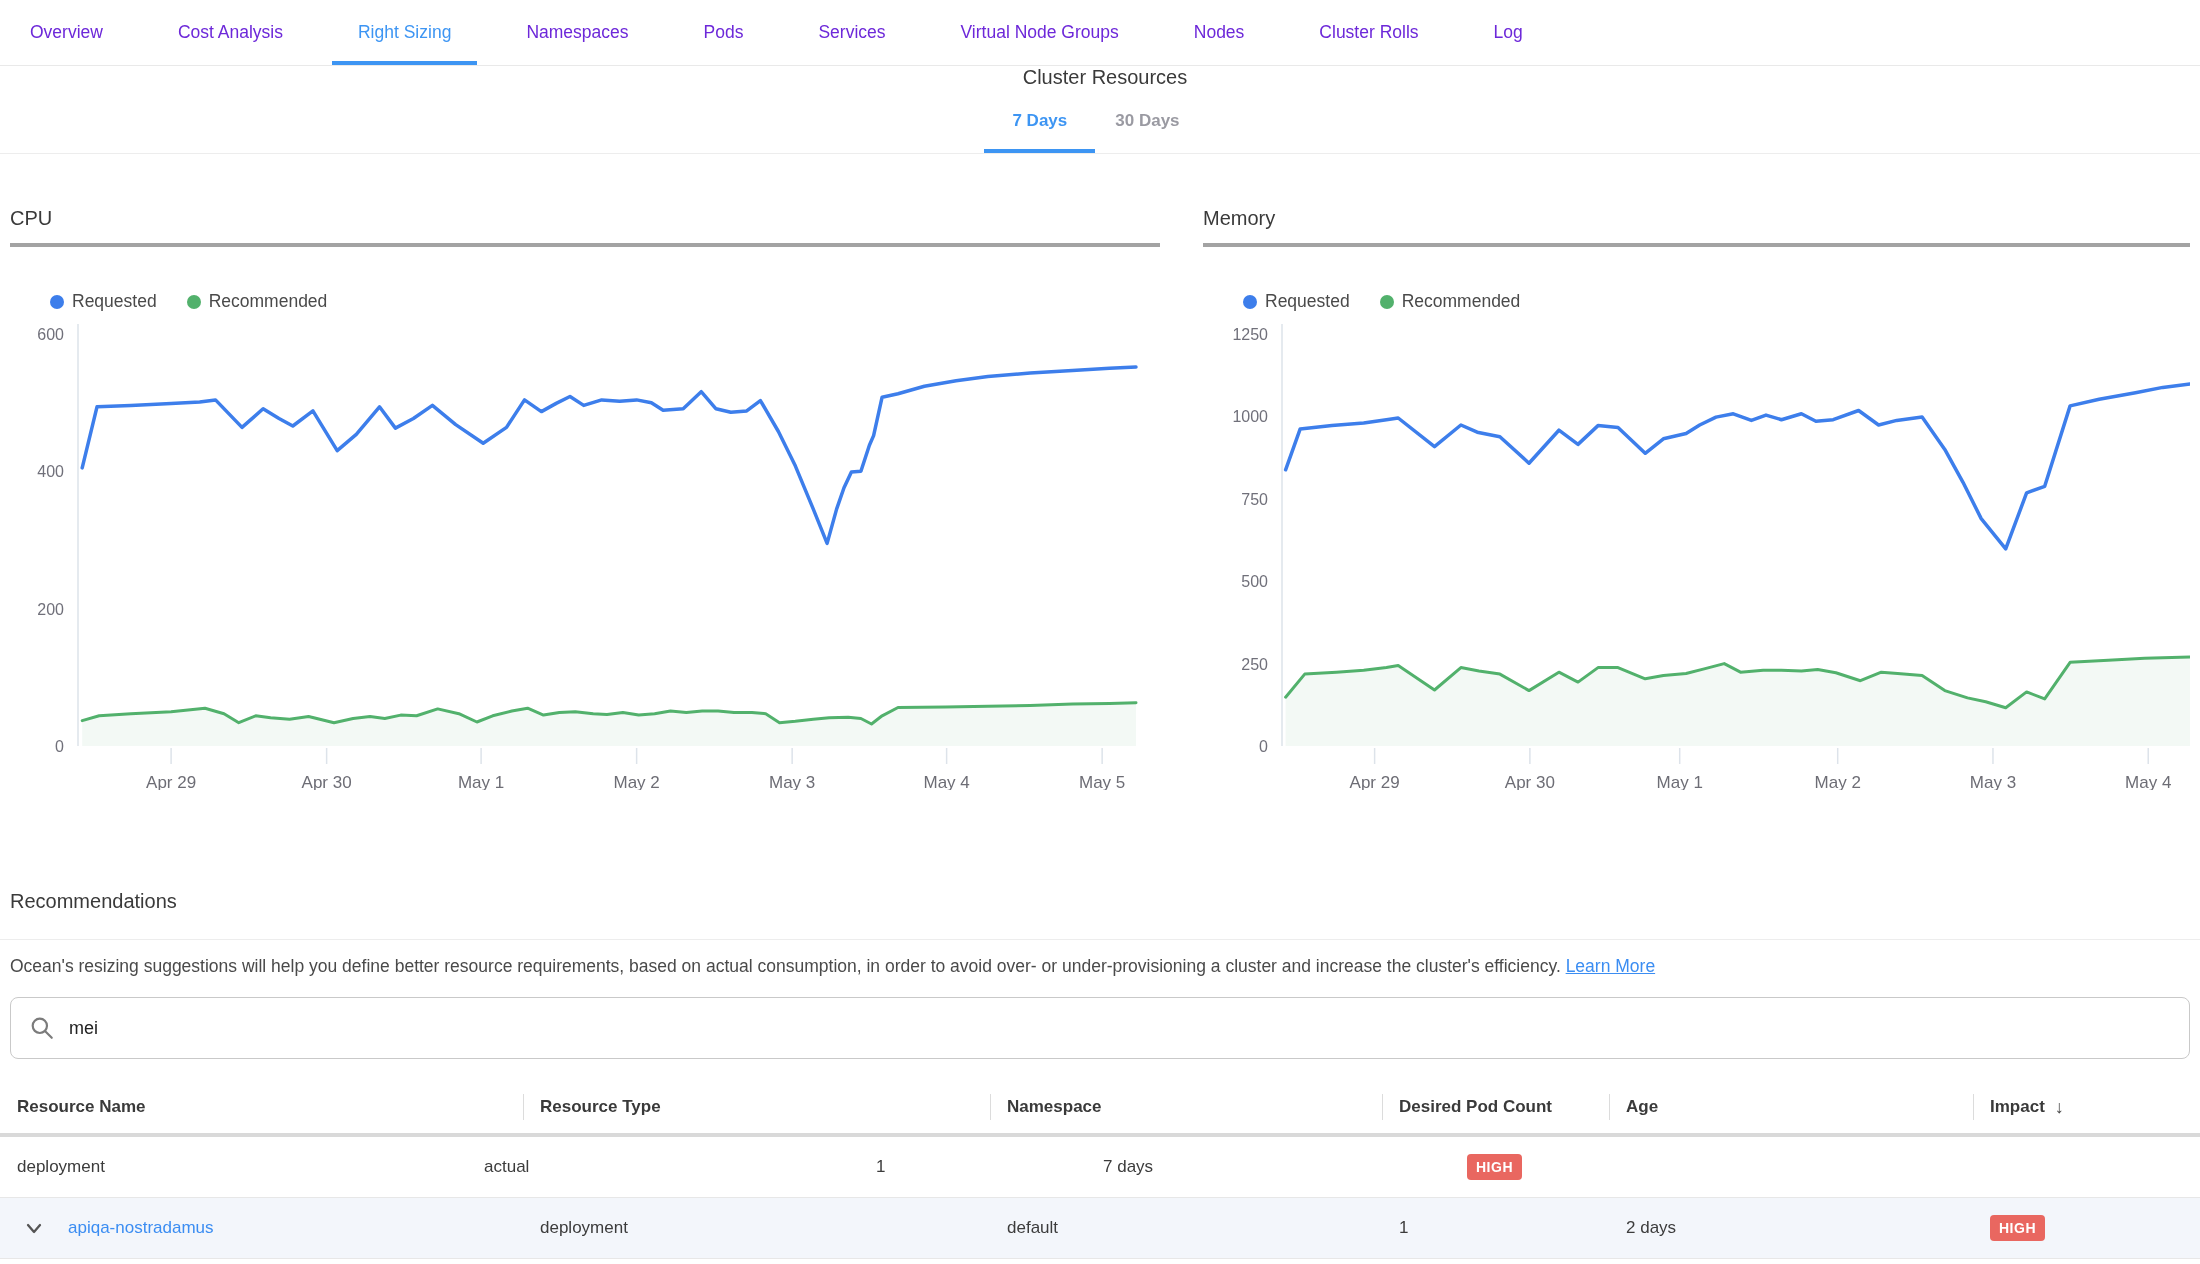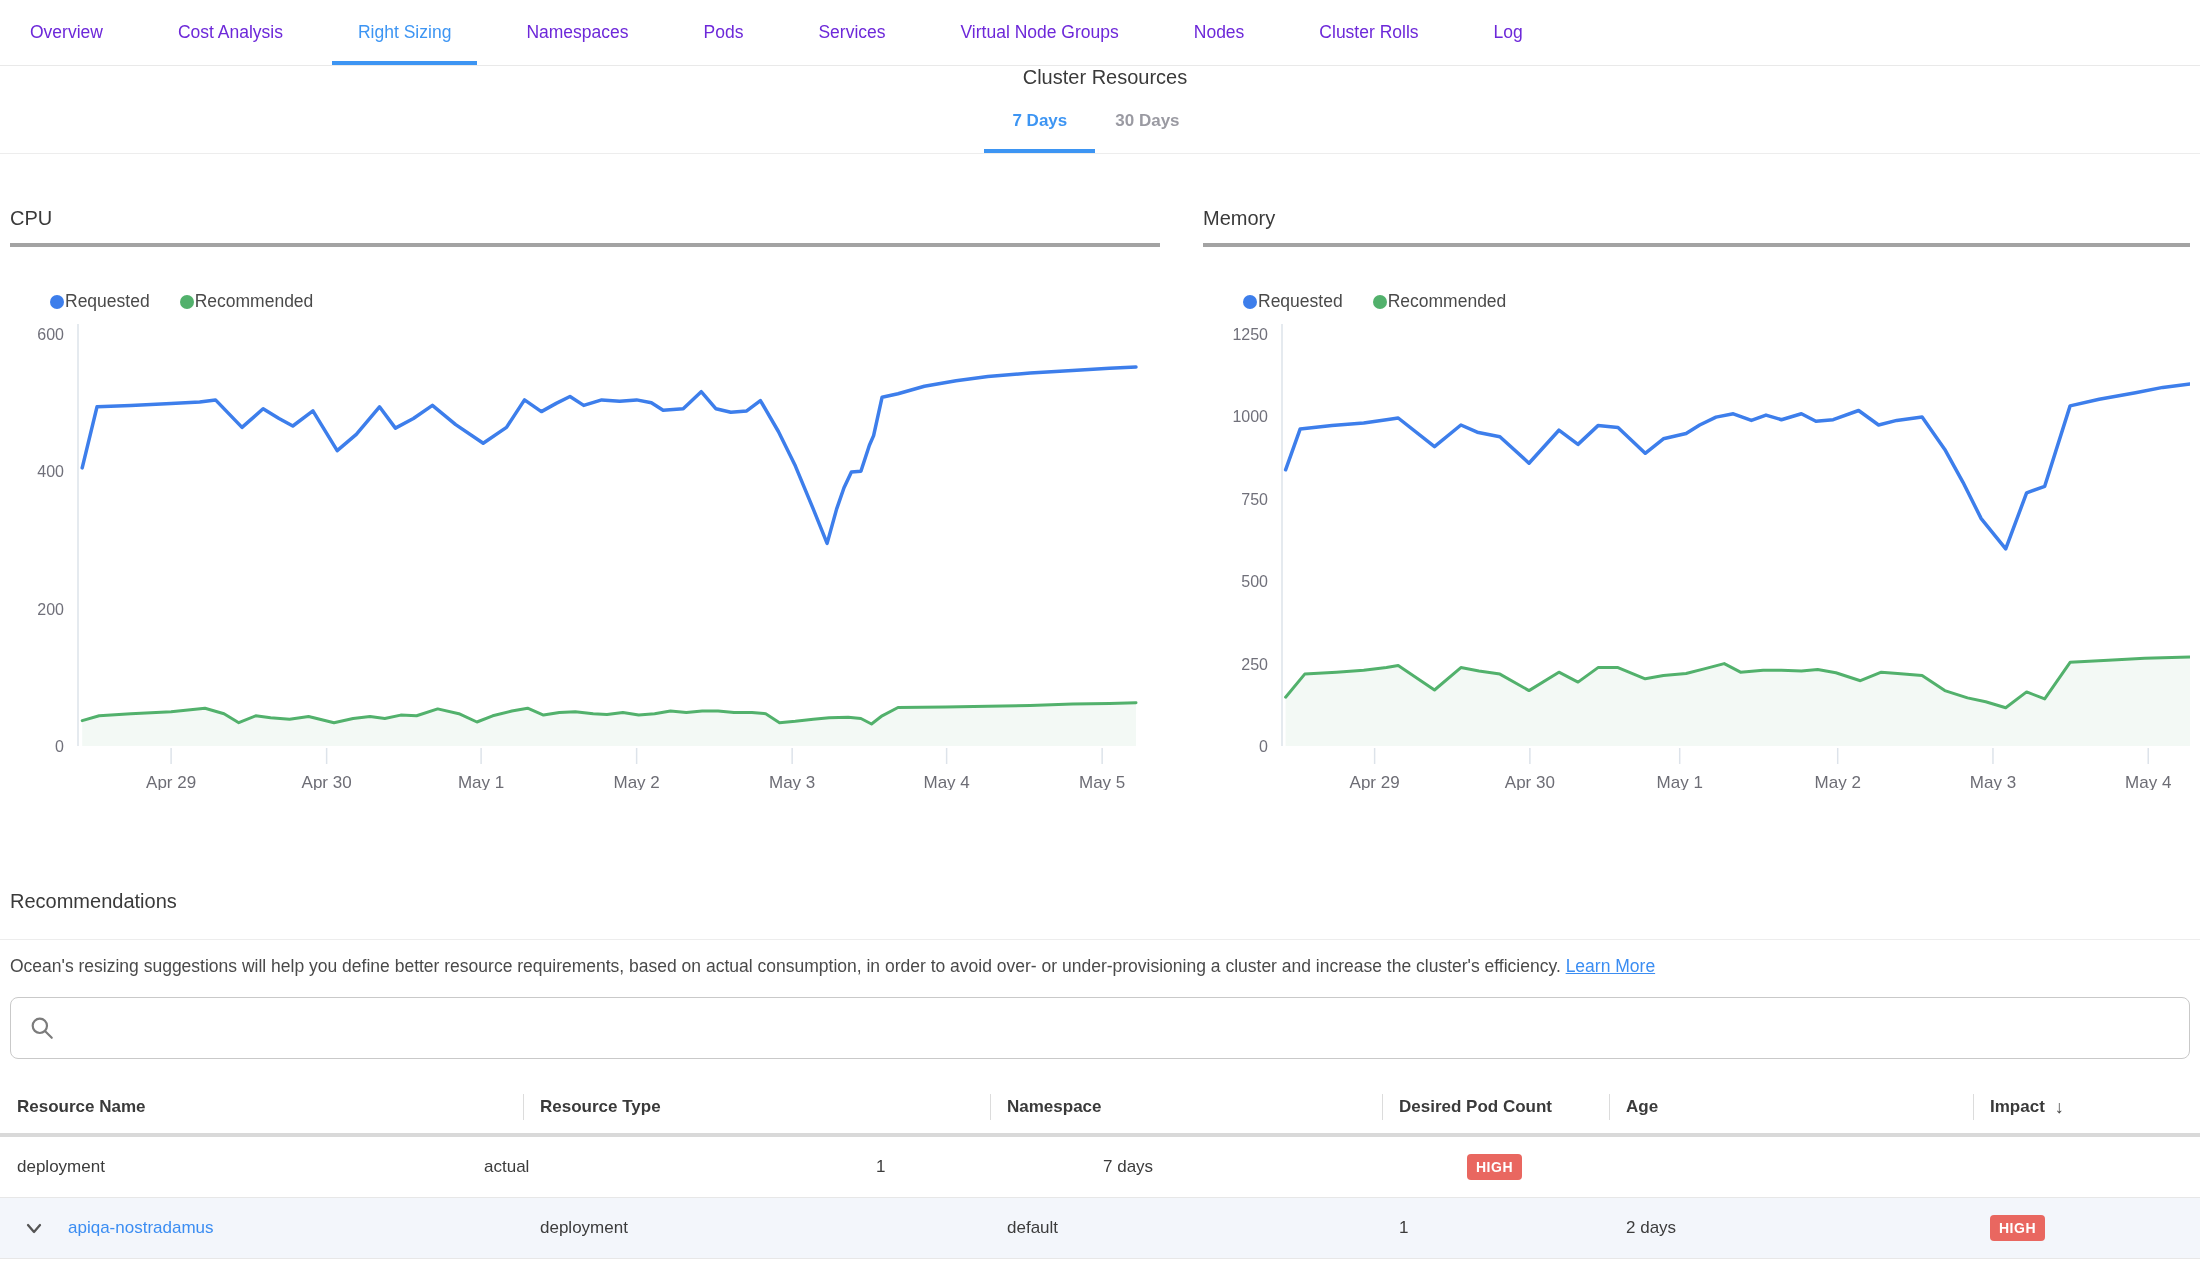--- a/index.html
+++ b/index.html
@@ -26,21 +26,21 @@
   .range-opt.active::after { content:''; position:absolute; left:-28px; right:-28px;
     bottom:0; height:4px; background:#3d95f3; }
 
   
   .charts-row { display:flex; }
   .chart-panel { width:1150px; margin-left:10px; }
   .chart-panel.mem { width:987px; margin-left:43px; }
   .chart-title { font-size:20px; font-weight:400; color:#3a3a3a;
     padding:53px 0 13px; border-bottom:4px solid #a3a3a3; }
   .legend { margin-top:44px; padding-left:40px; display:flex; gap:30px; align-items:center; }
-  .legend-item { display:flex; align-items:center; gap:1px; font-size:17.5px; color:#4a4a4a;justify-content:flex-end; }
+  .legend-item { display:flex; align-items:center; gap:8px; font-size:17.5px; color:#4a4a4a;justify-content:flex-end; }
   .legend-dot { width:14px; height:14px; border-radius:50%; }
   .chart-svg { display:block; margin-top:6px; }
   .chart-svg text { font-family:"Liberation Sans","DejaVu Sans",sans-serif; }
 
   
   .reco { margin-top:100px; padding:0 10px; }
   .reco h2 { font-size:20px; font-weight:400; color:#3a3a3a; }
   .reco .divider { margin:26px -10px 0; border-bottom:1px solid #ededed; }
   .reco p { margin-top:16px; font-size:17.5px; color:#4a4a4a; }
   .reco a { color:#3b8df2; text-decoration:underline; cursor:pointer; }
@@ -182,20 +182,21 @@
     <a>Learn More</a></p>
 </section>
 
 <div class="search-box">
   <span style="display:flex;">
     <svg width="26" height="26" viewBox="0 0 24 24" fill="none">
       <circle cx="10" cy="10" r="6.6" stroke="#7b7b7b" stroke-width="2"></circle>
       <line x1="15.2" y1="15.2" x2="21" y2="21" stroke="#7b7b7b" stroke-width="2" stroke-linecap="round"></line>
     </svg>
   </span>
+  <input type="text" value="mei" style="">
 </div>
 
 <div class="table">
   <div class="trow thead" id="thead">
       <div class="th col-name">
         <span>Resource Name</span>
       </div>
       <div class="th col-type sep">
         <span>Resource Type</span>
       </div>

